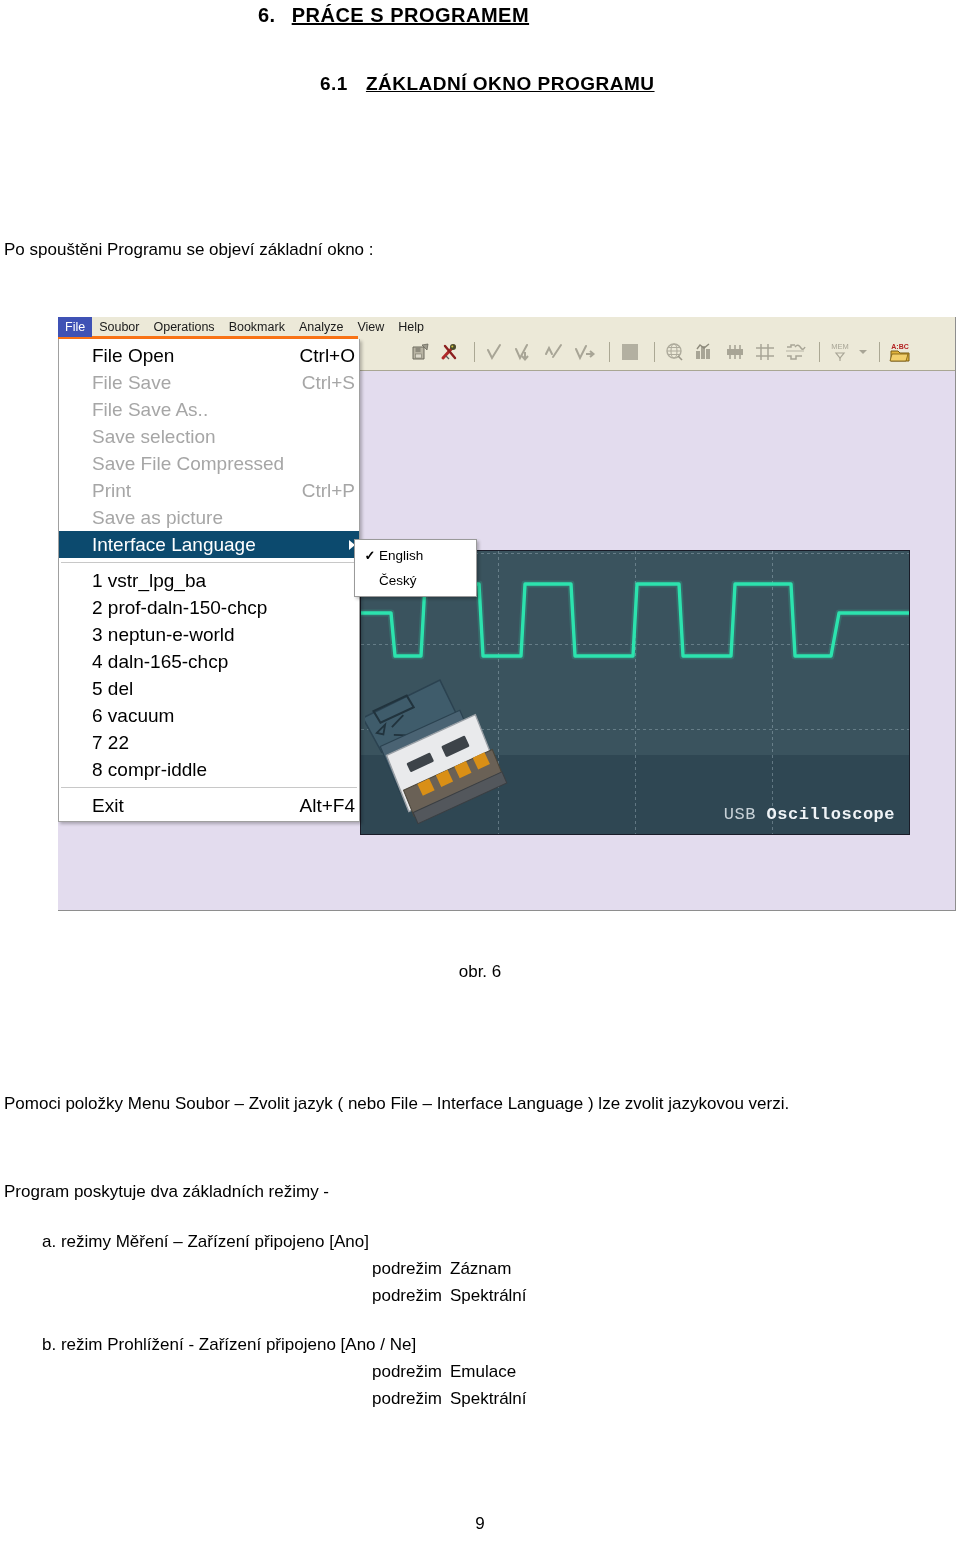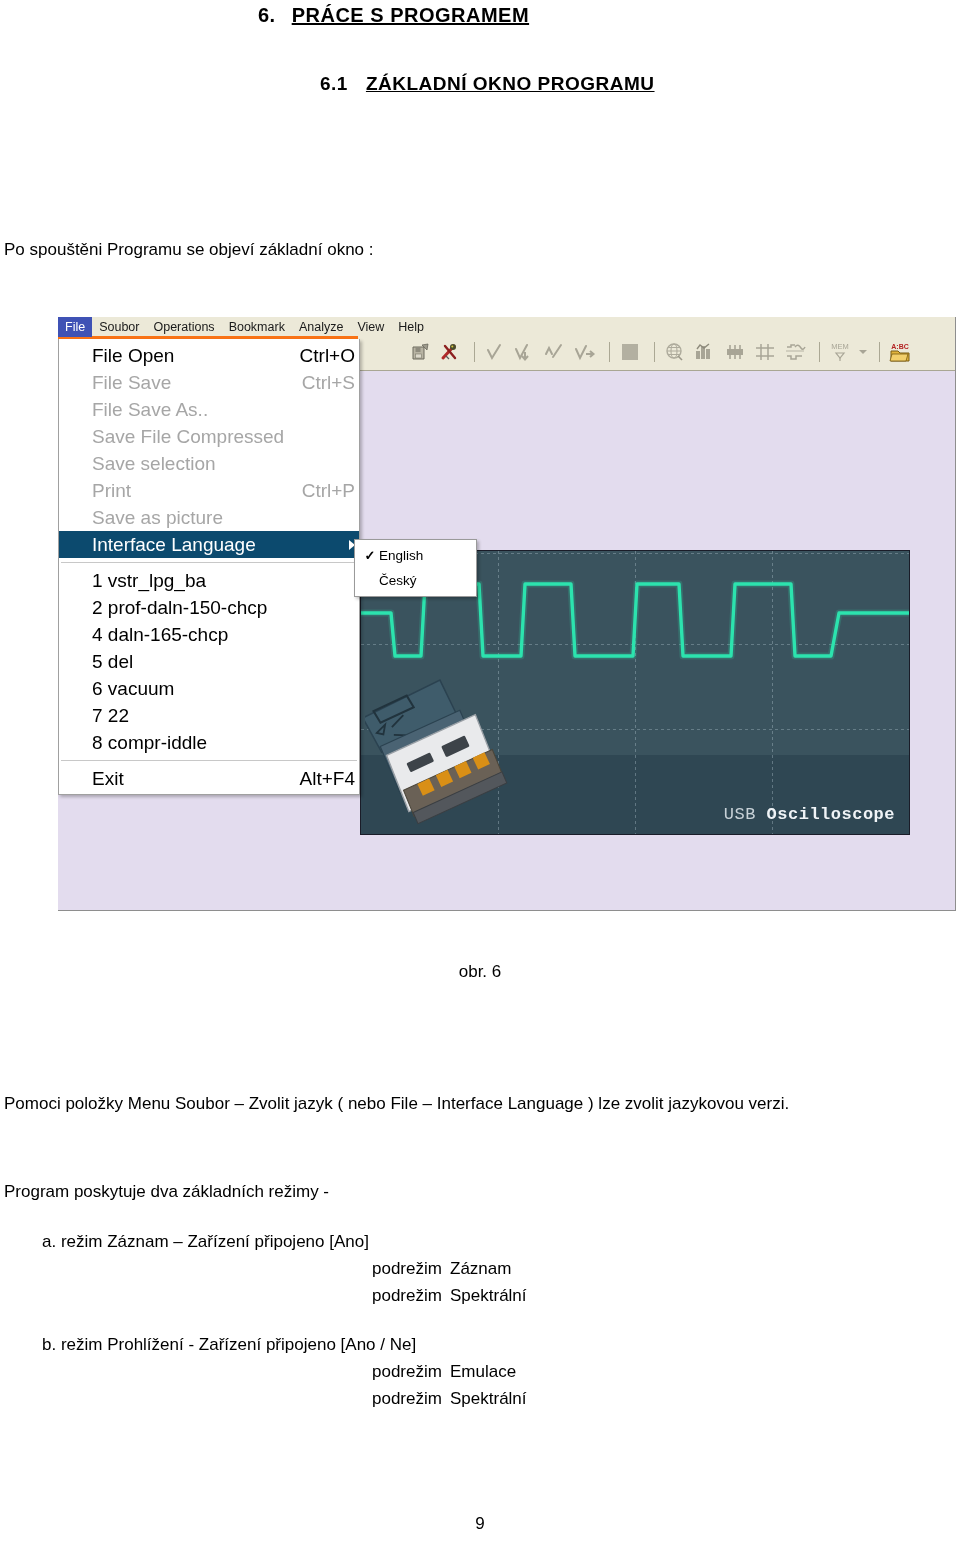--- a/index.html
+++ b/index.html
@@ -482,25 +482,25 @@
     </div>
     <div class="mi disabled">
       <span class="label">File Save</span>
       <span class="accel">Ctrl+S</span>
     </div>
     <div class="mi disabled">
       <span class="label">File Save As..</span>
       <span class="accel"></span>
     </div>
     <div class="mi disabled">
+      <span class="label">Save selection</span>
+      <span class="accel"></span>
+    </div>
+    <div class="mi disabled">
       <span class="label">Save File Compressed</span>
-      <span class="accel"></span>
-    </div>
-    <div class="mi disabled">
-      <span class="label">Save selection</span>
       <span class="accel"></span>
     </div>
     <div class="mi disabled">
       <span class="label">Print</span>
       <span class="accel">Ctrl+P</span>
     </div>
     <div class="mi disabled">
       <span class="label">Save as picture</span>
       <span class="accel"></span>
     </div>
@@ -509,20 +509,23 @@
       <span class="submenu-arrow"></span>
     </div>
 
     <div class="mi-sep"></div>
 
     <div class="mi recent">
       <span class="label">1 vstr_lpg_ba</span>
     </div>
     <div class="mi recent">
       <span class="label">2 prof-daln-150-chcp</span>
+    </div>
+    <div class="mi recent">
+      <span class="label">3 neptun-e-world</span>
     </div>
     <div class="mi recent">
       <span class="label">4 daln-165-chcp</span>
     </div>
     <div class="mi recent">
       <span class="label">5 del</span>
     </div>
     <div class="mi recent">
       <span class="label">6 vacuum</span>
     </div>
@@ -553,21 +556,21 @@
   </div>
 
 </div>
 
 <div class="fig-caption">obr. 6</div>
 
 <div class="doc-para" id="para-1">Pomoci položky Menu Soubor – Zvolit jazyk ( nebo File – Interface Language ) lze zvolit jazykovou verzi.</div>
 <div class="doc-para" id="para-2">Program poskytuje  dva základních režimy  -</div>
 
 <div class="mode-block" id="mode-a">
-  <div>a. režim Záznam – Zařízení připojeno [Ano]</div>
+  <div>a. režimy Měření – Zařízení připojeno [Ano]</div>
   <div class="mode-sub">
     <span class="sub-label">podrežim</span><span>Záznam</span>
   </div>
   <div class="mode-sub">
     <span class="sub-label">podrežim</span><span>Spektrální</span>
   </div>
 </div>
 
 <div class="mode-block" id="mode-b">
   <div>b. režim Prohlížení - Zařízení připojeno [Ano / Ne]</div>

